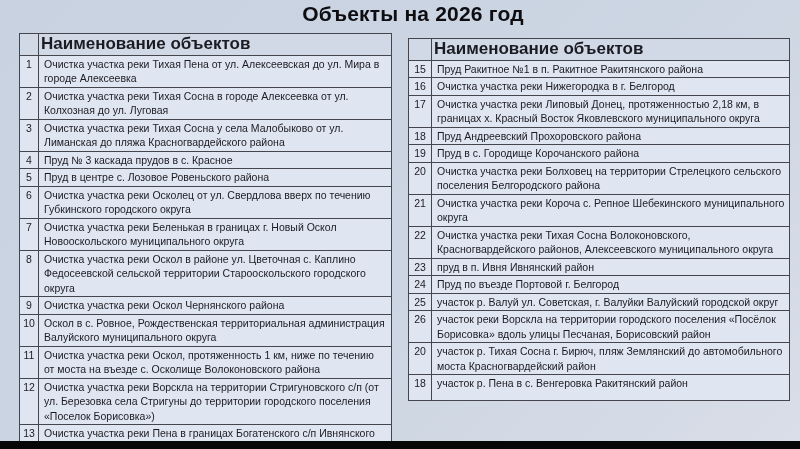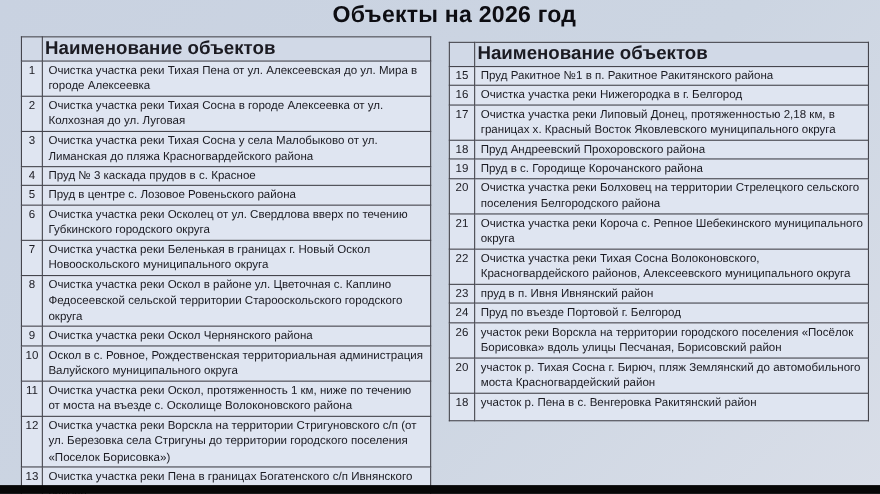--- a/index.html
+++ b/index.html
@@ -194,20 +194,24 @@
         </tr>
         <tr>
           <td class="num-col">23</td>
           <td class="name-col">пруд в п. Ивня Ивнянский район</td>
         </tr>
         <tr>
           <td class="num-col">24</td>
           <td class="name-col">Пруд по въезде Портовой  г. Белгород</td>
         </tr>
         <tr>
+          <td class="num-col">25</td>
+          <td class="name-col">участок р. Валуй ул. Советская, г. Валуйки Валуйский городской округ</td>
+        </tr>
+        <tr>
           <td class="num-col">26</td>
           <td class="name-col">участок реки Ворскла на территории городского поселения «Посёлок Борисовка» вдоль улицы Песчаная,  Борисовский район</td>
         </tr>
         <tr>
           <td class="num-col">20</td>
           <td class="name-col">участок р. Тихая Сосна г. Бирюч, пляж Землянский до автомобильного моста Красногвардейский район</td>
         </tr>
         <tr>
           <td class="num-col">18</td>
           <td class="name-col">участок р. Пена в с. Венгеровка Ракитянский район</td>

